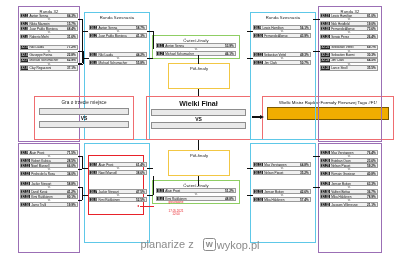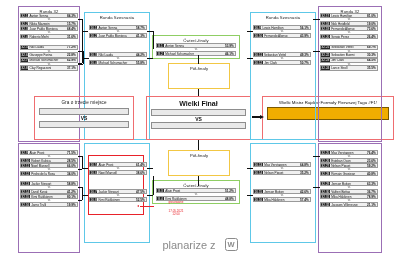--- a/index.html
+++ b/index.html
@@ -91,21 +91,21 @@
   .note-line{position:absolute;background:#e8222a;height:.7px;}
   .note-head{
     position:absolute;width:0;height:0;
     border-top:1.6px solid transparent;border-bottom:1.6px solid transparent;
     border-right:2.6px solid #e8222a;
   }
 
   
   .footer{
     position:absolute;left:0;right:0;bottom:4px;
-    display:flex;align-items:flex-end;justify-content:center;gap:9px;
+    display:flex;align-items:flex-start;justify-content:center;gap:9px;
   }
   .footer .fw{font-size:11px;color:#8b8b8b;}
   .footer .wk{display:flex;align-items:center;gap:1px;}
   .wmark{
     width:11px;height:11px;border:1.4px solid #8b8b8b;border-radius:2.5px;
     display:flex;align-items:center;justify-content:center;
     font-size:7.5px;font-weight:bold;color:#8b8b8b;line-height:1;
   }
 </style>
 </head>
@@ -561,16 +561,17 @@
       <div class="ln lnh" style="left: 313px; top: 19px; width: 7px; height: 0.7px;"></div>
       <div class="ln lnh" style="left: 313px; top: 50.5px; width: 7px; height: 0.7px;"></div>
       <div class="ln lnh" style="left: 313px; top: 156px; width: 7px; height: 0.7px;"></div>
       <div class="ln lnh" style="left: 313px; top: 187px; width: 7px; height: 0.7px;"></div>
     </div>
 
   <div class="footer">
     <span class="fw">planarize z</span>
     <span class="wk">
       <span class="wmark">W</span>
+      <span class="fw">wykop.pl</span>
     </span>
   </div>
 
 </div>
 
 </body></html>

